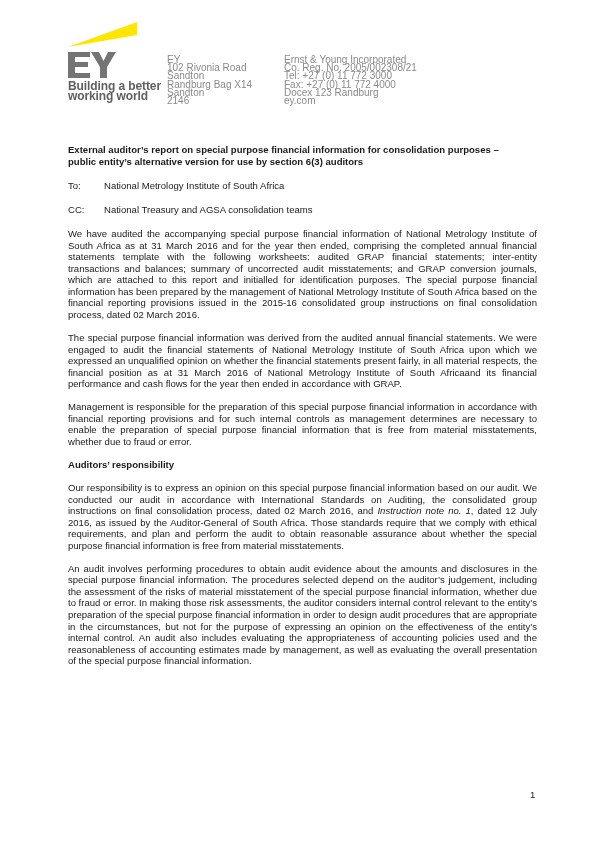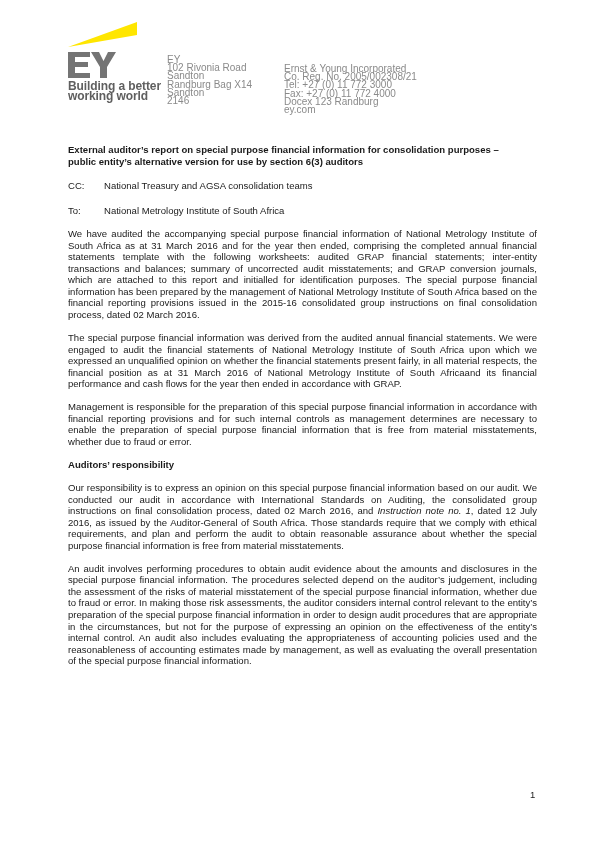--- a/index.html
+++ b/index.html
@@ -5,21 +5,21 @@
   html, body { margin:0; padding:0; background:#ffffff; }
   body { width:600px; height:848px; position:relative; overflow:hidden;
          font-family:"Liberation Sans", sans-serif; color:#1a1a1a; }
   .logo { position:absolute; left:66px; top:18px; width:80px; height:90px; }
   .logo svg { position:absolute; left:0; top:0; }
   .tagline { position:absolute; left:68px; top:82px; font-size:12px; font-weight:bold;
              color:#5f5f5f; line-height:9.5px; letter-spacing:-0.1px; }
   .addr { position:absolute; top:56px; font-size:10px; color:#8a8a8a; line-height:8.2px; }
   .addr div { white-space:nowrap; }
   .addr1 { left:167px; }
-  .addr2 { left:284px;margin-top:9px; }
+  .addr2 { left:284px; }
   .content { position:absolute; left:68px; top:144px; width:469px; font-size:9.55px; line-height:11.55px; }
   .title { font-weight:bold; margin:0 0 13px 0; }
   .addrline { display:flex; margin:0 0 12px 0; }
   .addrline .lbl { width:36px; flex:none; }
   p { margin:0 0 11.5px 0; text-align:justify; }
   h3 { font-size:9.55px; font-weight:bold; margin:0 0 11.5px 0; }
   .pagenum { position:absolute; left:530px; top:789px; font-size:9.5px; color:#222; }
   em { font-style:italic; }
 </style>
 </head>
@@ -56,27 +56,27 @@
   <div>Docex 123 Randburg</div>
   <div>ey.com</div>
 </div>
 
 <div class="content">
   <div class="title">
     <div>External auditor’s report on special purpose financial information for consolidation purposes –</div>
     <div>public entity’s alternative version for use by section 6(3) auditors</div>
   </div>
 
+  <div class="addrline">
+    <span class="lbl">To:</span>
+    <span>National Metrology Institute of South Africa</span>
+  </div>
   <div class="addrline" style="margin-bottom:13px;">
     <span class="lbl">CC:</span>
     <span>National Treasury and AGSA consolidation teams</span>
-  </div>
-  <div class="addrline">
-    <span class="lbl">To:</span>
-    <span>National Metrology Institute of South Africa</span>
   </div>
 
   <p>We have audited the accompanying special purpose financial information of National Metrology Institute of South Africa as at 31 March 2016 and for the year then ended, comprising the completed annual financial statements template with the following worksheets: audited GRAP financial statements; inter-entity transactions and balances; summary of uncorrected audit misstatements; and GRAP conversion journals, which are attached to this report and initialled for identification purposes. The special purpose financial information has been prepared by the management of National Metrology Institute of South Africa based on the financial reporting provisions issued in the 2015-16 consolidated group instructions on final consolidation process, dated 02 March 2016.</p>
   <p>The special purpose financial information was derived from the audited annual financial statements. We were engaged to audit the financial statements of National Metrology Institute of South Africa upon which we expressed an unqualified opinion on whether the financial statements present fairly, in all material respects, the financial position as at 31 March 2016 of National Metrology Institute of South Africaand its financial performance and cash flows for the year then ended in accordance with GRAP.</p>
 
   <p>Management is responsible for the preparation of this special purpose financial information in accordance with financial reporting provisions and for such internal controls as management determines are necessary to enable the preparation of special purpose financial information that is free from material misstatements, whether due to fraud or error.</p>
 
   <h3>Auditors’ responsibility</h3>
   <p><span>Our responsibility is to express an opinion on this special purpose financial information based on our audit. We conducted our audit in accordance with International Standards on Auditing, the consolidated group instructions on final consolidation process, dated 02 March 2016, and </span><em>Instruction note no. 1</em><span>, dated 12 July 2016, as issued by the Auditor-General of South Africa. Those standards require that we comply with ethical requirements, and plan and perform the audit to obtain reasonable assurance about whether the special purpose financial information is free from material misstatements.</span></p>
   <p>An audit involves performing procedures to obtain audit evidence about the amounts and disclosures in the special purpose financial information. The procedures selected depend on the auditor’s judgement, including the assessment of the risks of material misstatement of the special purpose financial information, whether due to fraud or error. In making those risk assessments, the auditor considers internal control relevant to the entity’s preparation of the special purpose financial information in order to design audit procedures that are appropriate in the circumstances, but not for the purpose of expressing an opinion on the effectiveness of the entity’s internal control. An audit also includes evaluating the appropriateness of accounting policies used and the reasonableness of accounting estimates made by management, as well as evaluating the overall presentation of the special purpose financial information.</p>

